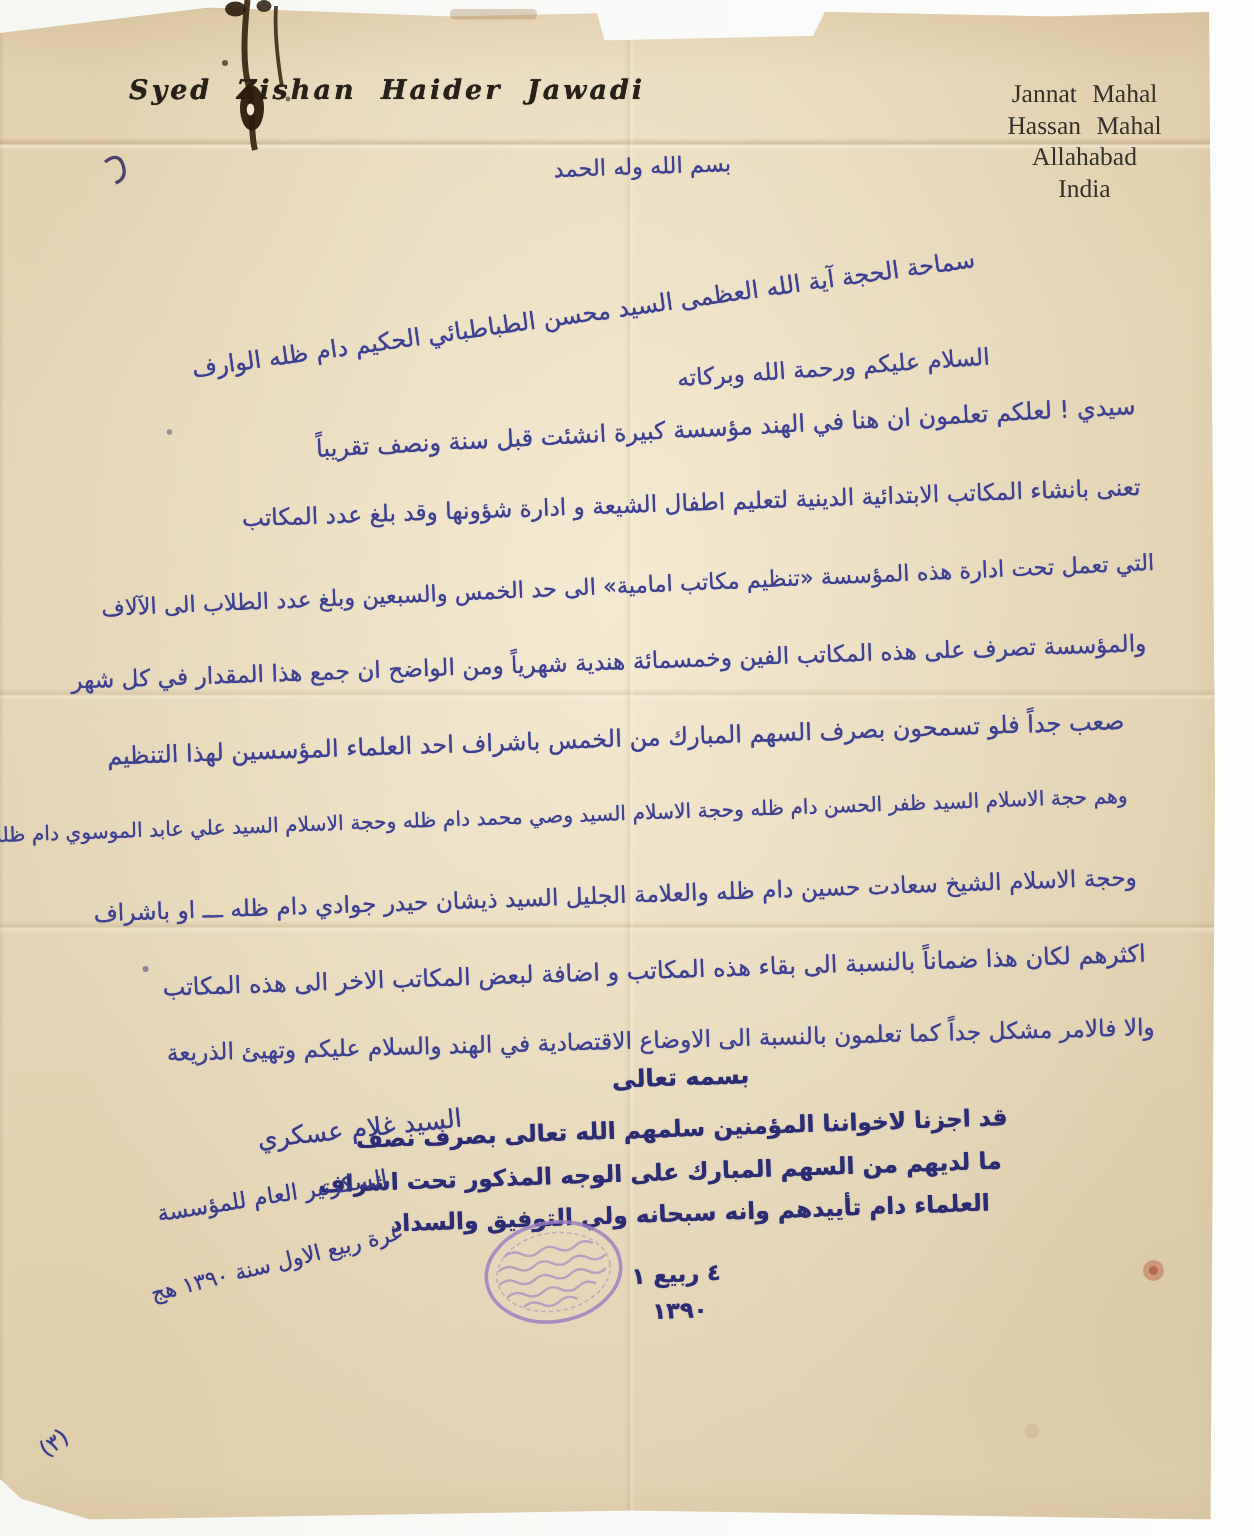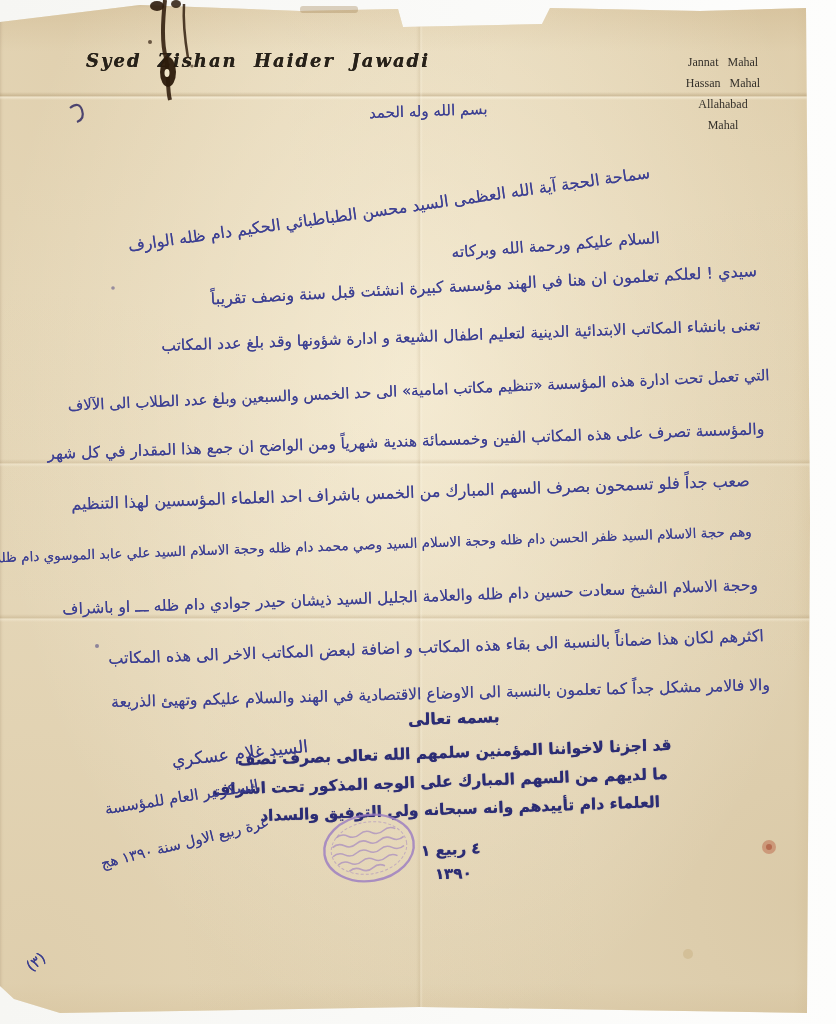--- a/index.html
+++ b/index.html
@@ -33,21 +33,21 @@
 
   .lh-name{
     position:absolute;left:58px;top:50px;
     font-family:"DejaVu Serif",serif;font-style:italic;font-weight:bold;
     font-size:18px;letter-spacing:2px;word-spacing:8px;color:#272119;
     text-shadow:0 0 .5px #272119;white-space:nowrap;margin-left:28px;
   }
   .lh-address{
     position:absolute;left:648px;top:52px;width:150px;
     font-family:"Liberation Serif","DejaVu Serif",serif;
-    font-size:12px;line-height:21px;color:#34302a;text-align:center;
+    font-size:17px;line-height:21px;color:#34302a;text-align:center;
     word-spacing:6px;
   }
   .ar{
     position:absolute;direction:rtl;white-space:nowrap;
     font-family:"DejaVu Sans",sans-serif;color:#3d4093;
     transform-origin:right center;text-shadow:0 0 .6px rgba(61,64,147,.85);
   }
   .ar.dark{color:#2b2c74;font-weight:bold;text-shadow:0 0 .7px rgba(43,44,116,.9);}
   .sig{color:#383b8c;}
   .pagenum{
@@ -67,21 +67,21 @@
   <div class="crease h1"></div>
   <div class="crease h2"></div>
   <div class="crease h3"></div>
   <div class="crease v1"></div>
 
   <div class="lh-name">Syed Zishan Haider Jawadi</div>
   <div class="lh-address">
     <div>Jannat Mahal</div>
     <div>Hassan Mahal</div>
     <div>Allahabad</div>
-    <div>Mahal</div>
+    <div>India</div>
   </div>
 
   <div class="ar" style="right:349px;top:100px;font-size:15px;transform:rotate(-2deg);">بسم الله وله الحمد</div>
   <div class="ar" style="right:186px;top:163px;font-size:16px;transform:rotate(-8deg);">سماحة الحجة آية الله العظمى السيد محسن الطباطبائي الحكيم دام ظله الوارف</div>
   <div class="ar" style="right:176px;top:229px;font-size:15.5px;transform:rotate(-4deg);">السلام عليكم ورحمة الله وبركاته</div>
 
   <div class="ar" style="right:79px;top:261px;font-size:16px;transform:rotate(-3deg);">سيدي !  لعلكم تعلمون ان هنا في الهند مؤسسة كبيرة انشئت قبل سنة ونصف تقريباً</div>
   <div class="ar" style="right:76px;top:316px;font-size:15.5px;transform:rotate(-2deg);">تعنى بانشاء المكاتب الابتدائية الدينية لتعليم اطفال الشيعة و ادارة شؤونها وقد بلغ عدد المكاتب</div>
   <div class="ar" style="right:66px;top:366px;font-size:15px;transform:rotate(-2.5deg);">التي تعمل تحت ادارة هذه المؤسسة «تنظيم مكاتب امامية» الى حد الخمس والسبعين وبلغ عدد الطلاب الى الآلاف</div>
   <div class="ar" style="right:72px;top:420px;font-size:15.5px;transform:rotate(-2deg);">والمؤسسة تصرف على هذه المكاتب الفين وخمسمائة هندية شهرياً ومن الواضح ان جمع هذا المقدار في كل شهر</div>

